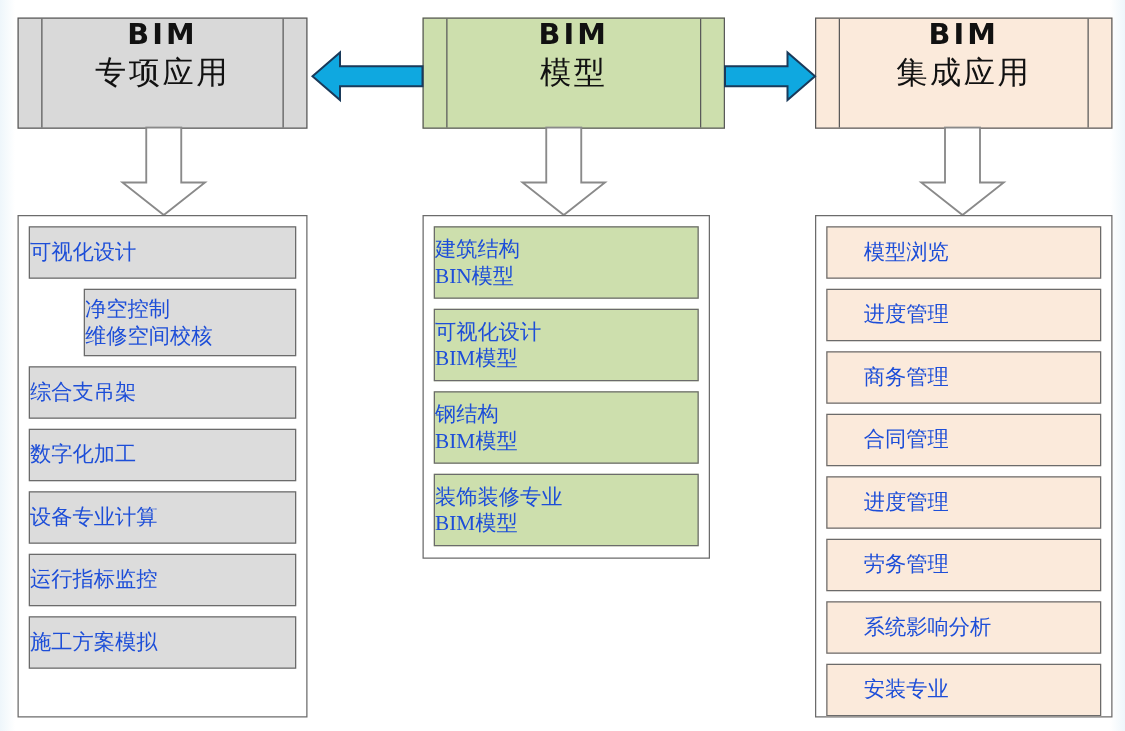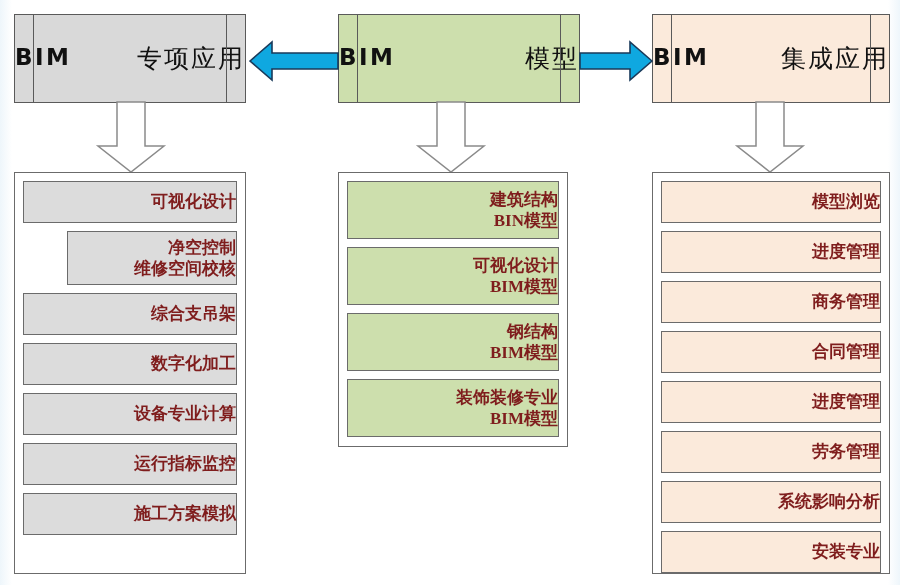--- a/index.html
+++ b/index.html
@@ -12,22 +12,22 @@
     position:relative;
   }
   #canvas{position:absolute;left:0;top:0;width:900px;height:585px;
           background:linear-gradient(to right,#eef6fb 0px,#ffffff 12px,#ffffff 888px,#eef6fb 900px);}
 
   
   .hdr{
     position:absolute;
     box-sizing:border-box;
     border:1.5px solid #5a5a5a;
-    display:flex;flex-direction:row;
-    align-items:center;justify-content:space-between;
+    display:flex;flex-direction:column;
+    align-items:center;justify-content:flex-start;
     line-height:1.18;
   }
   .hdr .bar-l,.hdr .bar-r{
     position:absolute;top:0;bottom:0;width:0;
     border-left:1.4px solid #5a5a5a;
   }
   .hdr .bar-l{left:18px;}
   .hdr .bar-r{right:18px;}
   .hdr .l1{
     font-family:"DejaVu Sans","Liberation Sans",sans-serif;
@@ -56,27 +56,26 @@
     padding:8px 8px 8px 8px;
   }
   #col-left{left:14px;top:172px;width:232px;height:402px;}
   #col-mid{left:338px;top:172px;width:230px;height:275px;}
   #col-right{left:652px;top:172px;width:238px;height:402px;}
 
   .cell{
     box-sizing:border-box;
     border:1.6px solid #6b6b6b;
     display:flex;flex-direction:column;
-    align-items:flex-end;justify-content:center;
+    align-items:flex-start;justify-content:center;
     text-align:center;
     font-size:17px;
-    color:#7f1d1d;
+    color:#1d4ed8;
     line-height:1.25;
     margin-bottom:8px;
-    font-weight:bold;
   }
   .cell:last-child{margin-bottom:0;}
   .cell span{display:block;white-space:nowrap;}
 
   #col-left .cell{background:#dcdcdc;}
   #col-mid .cell{background:#cddfad;}
   #col-right .cell{background:#fbeadb;padding-left:29px;}
 
   #col-left .cell{height:42px;}
   #col-left .cell.two{height:54px;margin-left:44px;}

